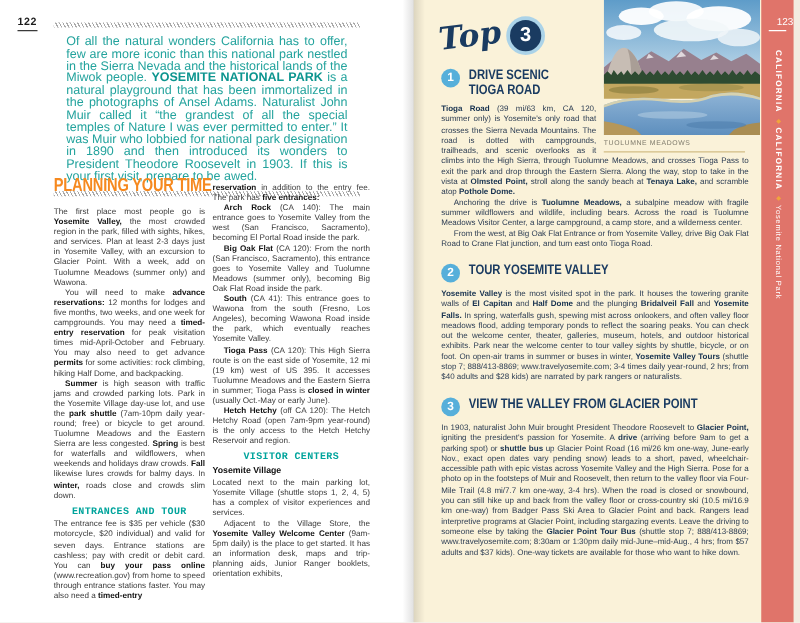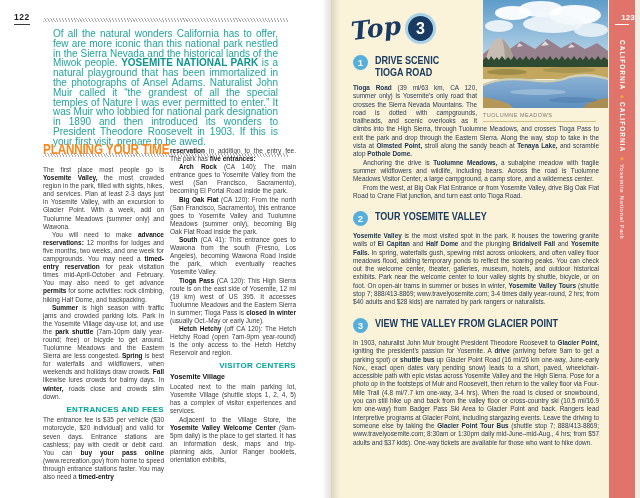--- a/index.html
+++ b/index.html
@@ -31,21 +31,21 @@
 
   .planning-title { position:absolute; left:43px; top:140px; color:var(--orange);
     font-size:15px; font-weight:bold; letter-spacing:-0.2px; transform:scaleX(0.78); transform-origin:left top; white-space:nowrap; }
 
   .lcol { position:absolute; font-size:6.5px; line-height:8.1px; color:#3a3a3a; text-align:justify; }
   .lcol p { margin:0; }
   .lcol .ind { text-indent:9px; }
   .lcol .b { font-weight:bold; color:#141414; }
   .col1 { left:43px;  top:166px; width:121px; }
   .col2 { left:170px; top:147px; width:126px; }
-  .teal-h { color:var(--teal); font-size:8px; font-weight:bold; letter-spacing:.3px; margin:5px 0 2.5px 0; text-align:right; }
+  .teal-h { color:var(--teal); font-size:8px; font-weight:bold; letter-spacing:.3px; margin:5px 0 2.5px 0; text-align:center;font-family:Liberation Mono, monospace; }
   .sub-h { color:#111; font-size:7px; font-weight:bold; margin:1px 0 2px 0; text-align:left; }
 
   
   .top3-head { position:absolute; left:20px; top:16px; display:flex; align-items:center; gap:7px; }
   .script-top { font-family:"DejaVu Serif", serif; font-style:italic; font-weight:bold; font-size:25px;
     color:var(--navy); transform:rotate(-7deg); line-height:1; }
   .count-circle { width:25px; height:25px; border-radius:50%; background:var(--navy); color:#fff;
     font-size:16px; font-weight:bold; display:flex; align-items:center; justify-content:center;
     box-shadow:0 0 0 3px #ABD3E8; }
 
@@ -70,21 +70,21 @@
   .photo-spacer { float:right; width:122px; height:40px; }
 
   #item1 { top:54px; }
   #item2 { top:210px; }
   #item3 { top:317px; }
 
   
   .side-tab { position:absolute; left:609px; top:0; width:26px; height:498px; background:var(--salmon); z-index:7; }
   .edge-strip { position:absolute; left:635px; top:0; width:5px; height:498px; background:#f3ece0; z-index:7; }
   .pagenum-right { position:absolute; left:0; top:13px; width:26px; text-align:center; color:#fff;
-    font-size:8px; font-weight:bold;padding-left:12px; }
+    font-size:8px; font-weight:normal;padding-left:12px; }
   .pagenum-right-rule { position:absolute; left:6px; top:24px; width:14px; height:1px; background:#fff; }
   .tab-vertical { position:absolute; left:0; top:40px; width:26px; height:440px;
     writing-mode:vertical-rl; text-orientation:mixed; display:flex; align-items:center;
     color:#fff; font-size:6.5px; letter-spacing:1px; }
   .tab-word-bold { font-weight:bold; }
   .tab-sep { color:var(--gold); font-size:5px; letter-spacing:0; padding:3px 0; }
   .tab-word-reg { font-size:6px; letter-spacing:.6px; }
 </style>
 </head>
 <body style="--teal: #00A49C; --orange: #F6891F; --navy: #1A3B61; --light-blue: #56AFDA; --salmon: #E0746A; --cream: #FAF2D9; --gold: #F0A43C;">
@@ -98,21 +98,21 @@
     <p class="intro-text"><span>Of all the natural wonders California has to offer, few are more iconic than this national park nestled in the Sierra Nevada and the historical lands of the Miwok people. </span><span class="b">YOSEMITE NATIONAL PARK</span><span> is a natural playground that has been immortalized in the photographs of Ansel Adams. Naturalist John Muir called it “the grandest of all the special temples of Nature I was ever permitted to enter.” It was Muir who lobbied for national park designation in 1890 and then introduced its wonders to President Theodore Roosevelt in 1903. If this is your first visit, prepare to be awed.</span></p>
     <div class="hatch"></div>
   </div>
 
   <h1 class="planning-title">PLANNING YOUR TIME</h1>
 
   <div class="lcol col1">
     <p><span>The first place most people go is </span><span class="b">Yosemite Valley,</span><span> the most crowded region in the park, filled with sights, hikes, and services. Plan at least 2-3 days just in Yosemite Valley, with an excursion to Glacier Point. With a week, add on Tuolumne Meadows (summer only) and Wawona.</span></p>
     <p class="ind"><span>You will need to make </span><span class="b">advance reservations:</span><span> 12 months for lodges and five months, two weeks, and one week for campgrounds. You may need a </span><span class="b">timed-entry reservation</span><span> for peak visitation times mid-April-October and February. You may also need to get advance </span><span class="b">permits</span><span> for some activities: rock climbing, hiking Half Dome, and backpacking.</span></p>
     <p class="ind"><span class="b">Summer</span><span> is high season with traffic jams and crowded parking lots. Park in the Yosemite Village day-use lot, and use the </span><span class="b">park shuttle</span><span> (7am-10pm daily year-round; free) or bicycle to get around. Tuolumne Meadows and the Eastern Sierra are less congested. </span><span class="b">Spring</span><span> is best for waterfalls and wildflowers, when weekends and holidays draw crowds. </span><span class="b">Fall</span><span> likewise lures crowds for balmy days. In </span><span class="b">winter,</span><span> roads close and crowds slim down.</span></p>
-    <h3 class="teal-h">ENTRANCES AND FEES</h3>
+    <h3 class="teal-h">ENTRANCES AND TOUR</h3>
     <p><span>The entrance fee is $35 per vehicle ($30 motorcycle, $20 individual) and valid for seven days. Entrance stations are cashless; pay with credit or debit card. You can </span><span class="b">buy your pass online</span><span> (www.recreation.gov) from home to speed through entrance stations faster. You may also need a </span><span class="b">timed-entry</span></p>
   </div>
 
   <div class="lcol col2">
     <p><span class="b">reservation</span><span> in addition to the entry fee. The park has </span><span class="b">five entrances:</span></p>
     <p class="ind"><span class="b">Arch Rock</span><span> (CA 140): The main entrance goes to Yosemite Valley from the west (San Francisco, Sacramento), becoming El Portal Road inside the park.</span></p>
     <p class="ind"><span class="b">Big Oak Flat</span><span> (CA 120): From the north (San Francisco, Sacramento), this entrance goes to Yosemite Valley and Tuolumne Meadows (summer only), becoming Big Oak Flat Road inside the park.</span></p>
     <p class="ind"><span class="b">South</span><span> (CA 41): This entrance goes to Wawona from the south (Fresno, Los Angeles), becoming Wawona Road inside the park, which eventually reaches Yosemite Valley.</span></p>
     <p class="ind"><span class="b">Tioga Pass</span><span> (CA 120): This High Sierra route is on the east side of Yosemite, 12 mi (19 km) west of US 395. It accesses Tuolumne Meadows and the Eastern Sierra in summer; Tioga Pass is </span><span class="b">closed in winter</span><span> (usually Oct.-May or early June).</span></p>
     <p class="ind"><span class="b">Hetch Hetchy</span><span> (off CA 120): The Hetch Hetchy Road (open 7am-9pm year-round) is the only access to the Hetch Hetchy Reservoir and region.</span></p>

